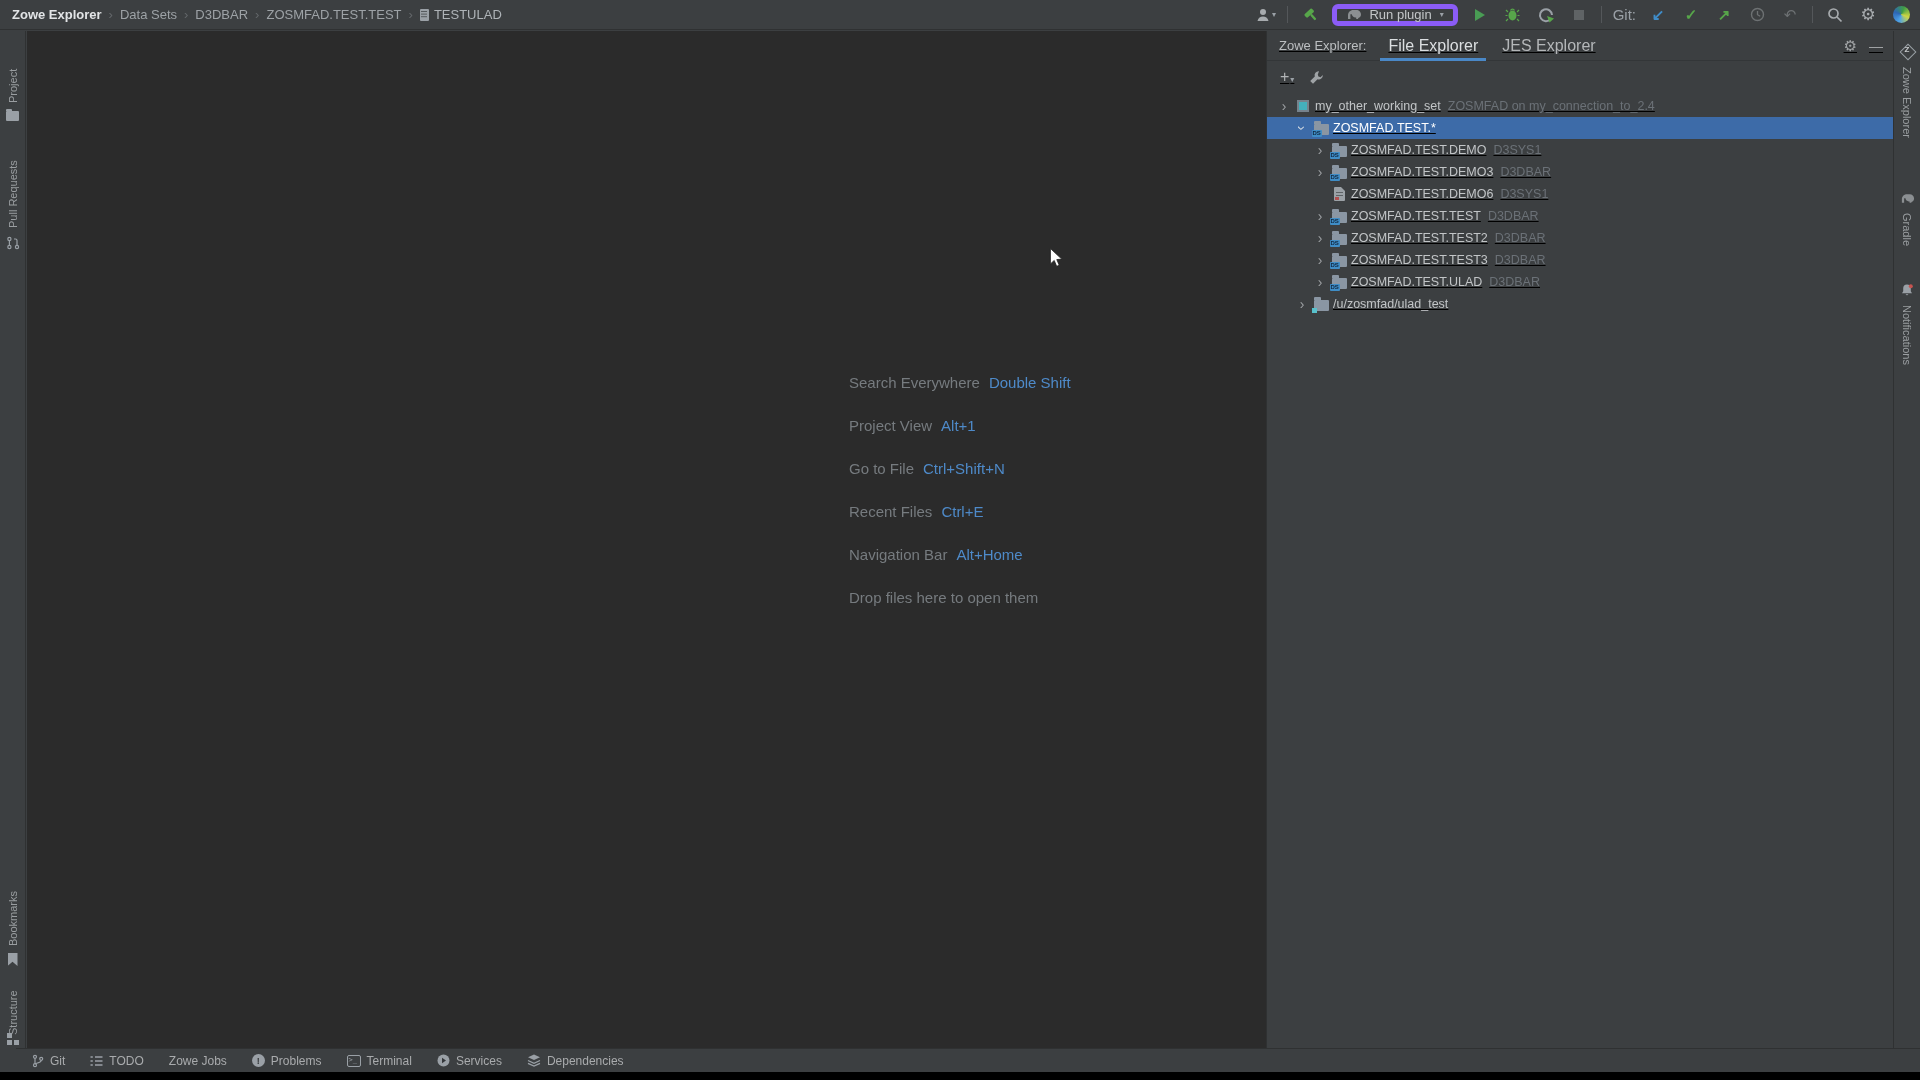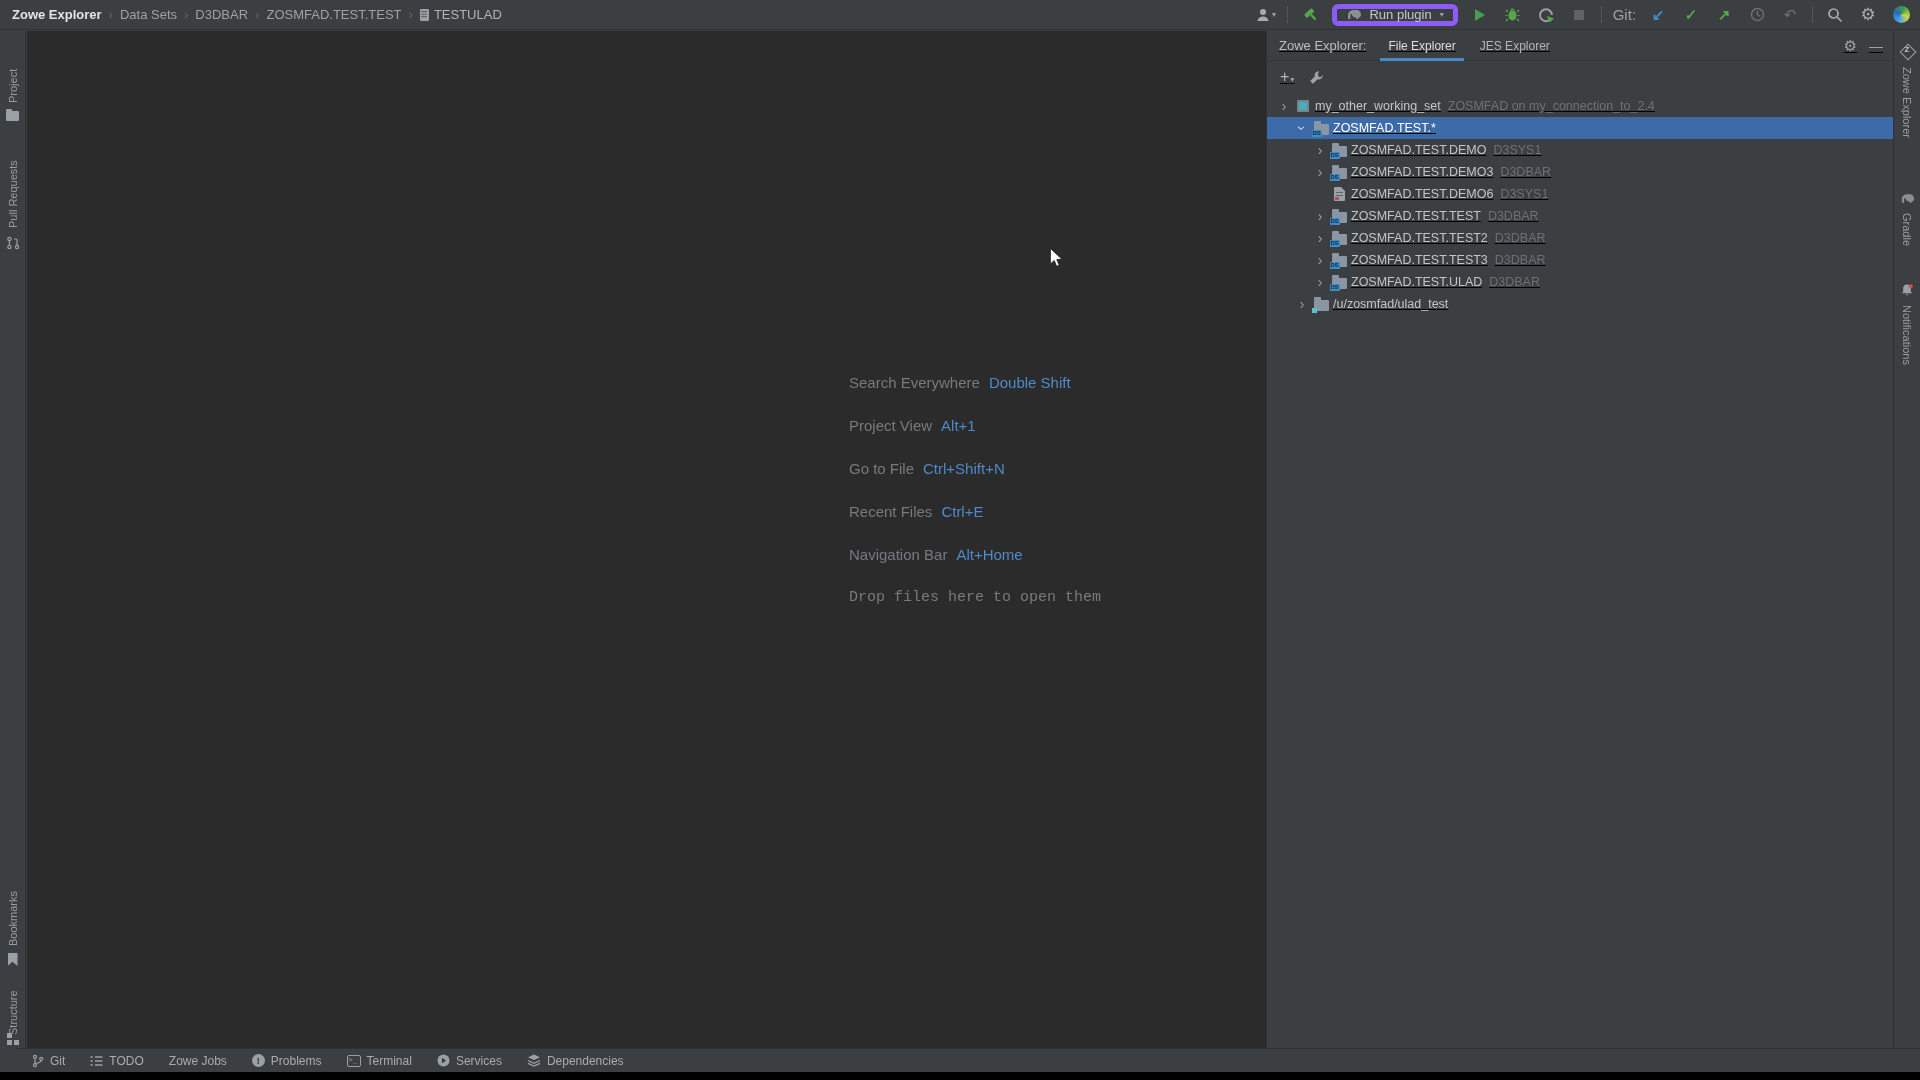--- a/index.html
+++ b/index.html
@@ -61,28 +61,28 @@
                        border:1.4px solid #9aa0a6; transform:rotate(45deg); }
   .i-diamond i { position:absolute; left:0; top:1.5px; width:100%; text-align:center;
                  font-style:normal; font-size:8px; font-weight:bold; color:#c7cacc; }
 
   
   #editor { position:absolute; left:27px; top:31px; width:1239px; bottom:32px; background:#2b2b2b; }
   #shortcuts { position:absolute; left:822px; top:341px; font-size:15px; }
   .sc-row { margin-bottom:21px; height:22px; line-height:22px; white-space:nowrap; }
   .sc-label { color:#767b7f; }
   .sc-keys { color:#4e8ac9; margin-left:9px; }
-  .sc-hint { color:#767b7f;font-family:Liberation Mono, monospace; }
+  .sc-hint { color:#767b7f; }
 
   
   #tool-window { position:absolute; left:1266px; top:31px; width:627px; bottom:32px;
                  background:#3c3f41; border-left:1px solid #2f3132;text-decoration:underline; }
   #tw-header { height:30px; display:flex; align-items:center; border-bottom:1px solid #333638; }
   #tw-title { color:#bcbfc1; font-size:13px; margin:0 14px 0 12px; }
-  .tw-tab { height:30px; line-height:30px; padding:0 8px; font-size:12px; color:#b4b7b9;
+  .tw-tab { height:30px; line-height:30px; padding:0 8px; font-size:16px; color:#b4b7b9;
             cursor:pointer; margin-right:8px; }
   .tw-tab.selected { color:#dcdfe1; box-shadow:inset 0 -3px 0 #4a88c7; }
   #tw-header-right { margin-left:auto; display:flex; align-items:center; gap:12px; padding-right:10px; }
   #tw-toolbar { height:32px; display:flex; align-items:center; gap:15px; padding-left:13px; }
   .tw-tool { color:#b2b5b7; cursor:pointer; display:flex; align-items:flex-end; }
   .plus { font-size:16px; line-height:14px; }
 
   
   #tree { padding-top:2px; }
   .row { height:22px; display:flex; align-items:center; font-size:12.5px; cursor:pointer; white-space:nowrap; }

